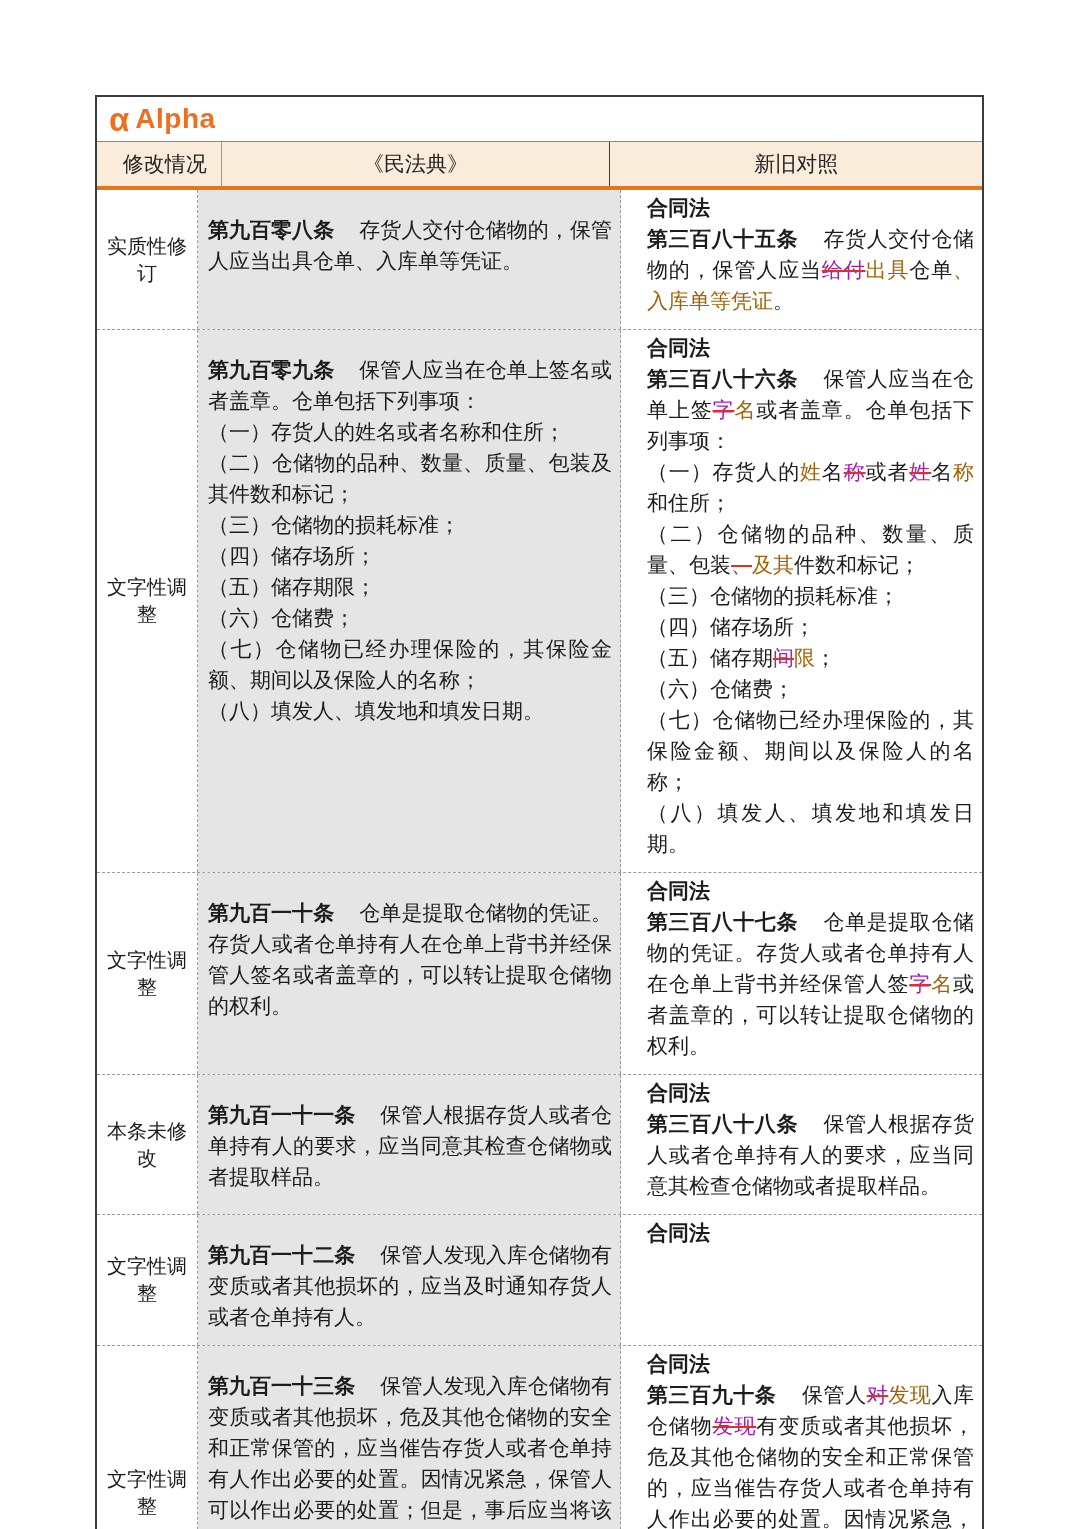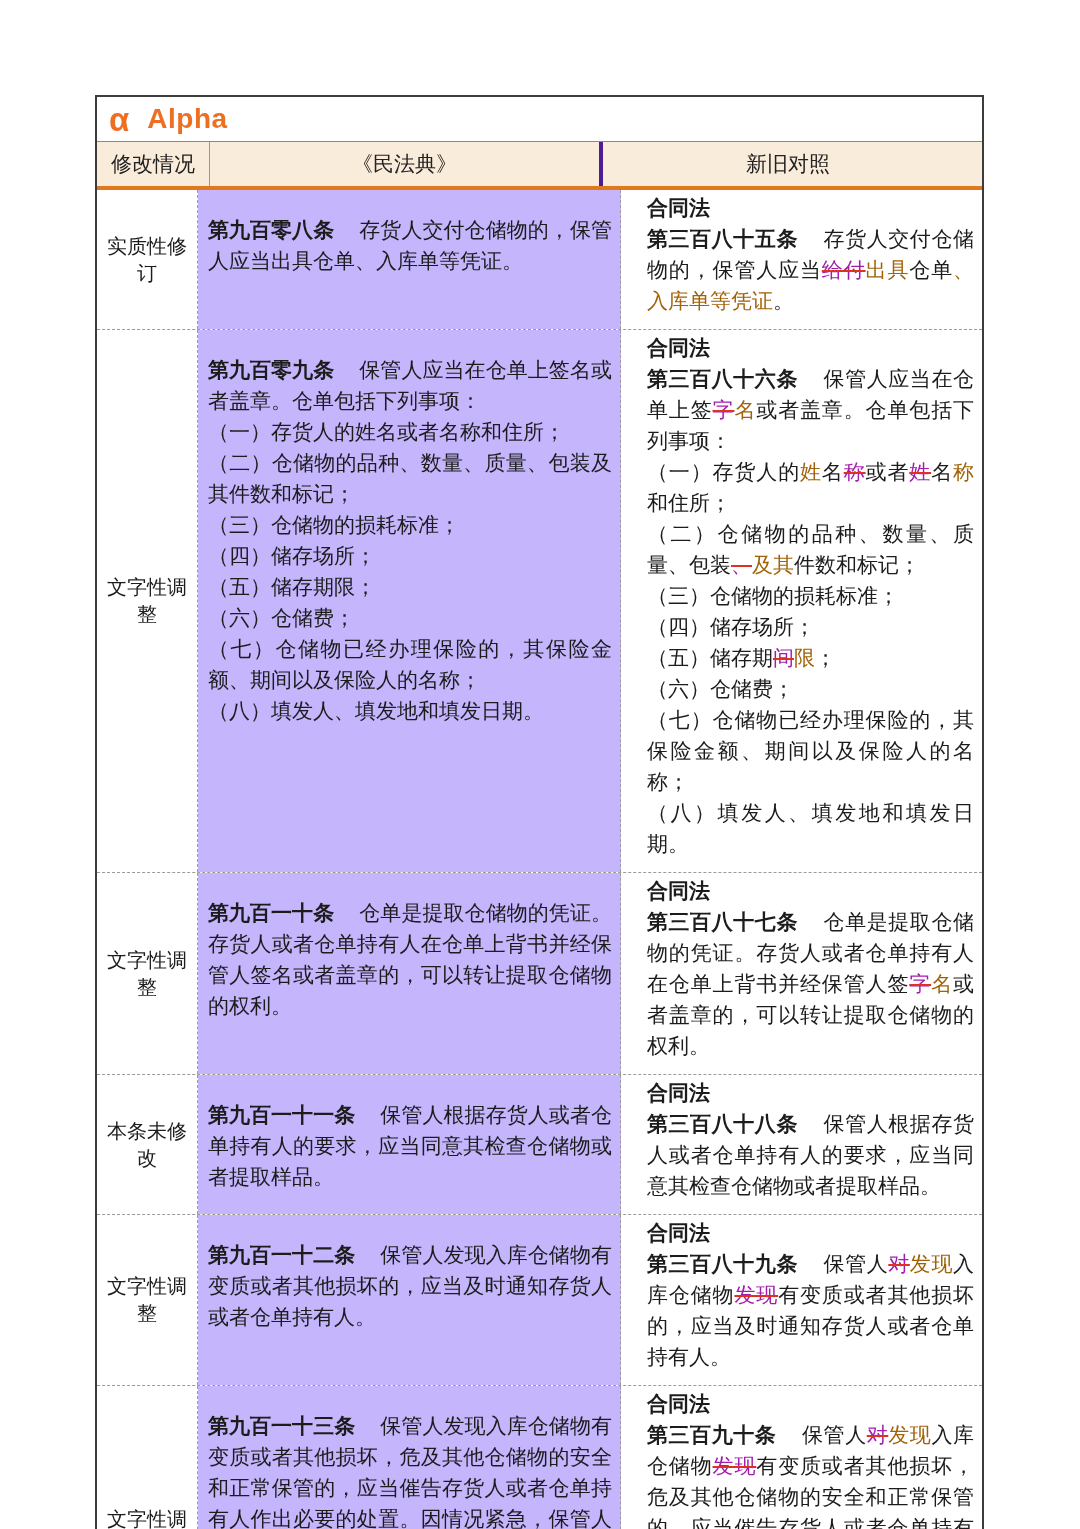--- a/index.html
+++ b/index.html
@@ -5,41 +5,41 @@
   html,body{margin:0;padding:0;background:#ffffff;}
   .page{position:relative;width:1080px;height:1529px;background:#ffffff;
         font-family:"Liberation Serif","DejaVu Serif",serif;color:#1c1c1c;}
   .doc-table{position:absolute;left:95px;top:95px;width:889px;
              border:2px solid #3c3c3c;border-bottom-width:3px;box-sizing:border-box;background:#fff;}
   
   .logo-row{height:44px;display:flex;align-items:center;padding-left:12px;
             border-bottom:1px solid #8a8a8a;background:#fff;}
   .logo-alpha{color:#ED6F21;font-weight:bold;font-size:33px;line-height:1;
               font-family:"Liberation Sans","DejaVu Sans",sans-serif;}
-  .logo-text{color:#ED6F21;font-weight:bold;font-size:28px;margin-left:18px;letter-spacing:.5px;
+  .logo-text{color:#ED6F21;font-weight:bold;font-size:28px;margin-left:6px;letter-spacing:.5px;
              font-family:"Liberation Sans","DejaVu Sans",sans-serif;}
   
   .header-row{display:flex;background:#FAECDA;border-bottom:4px solid #E2771E;}
   .header-cell{box-sizing:border-box;padding:8px 2px;text-align:center;font-size:21px;color:#222;
                font-family:"Liberation Sans","DejaVu Sans",sans-serif;}
-  .hc1{width:112px;}
+  .hc1{width:112px;margin-left:12px;}
   .hc2{width:390px;border-left:1px solid #979797;}
-  .hc3{width:374px;border-left:4px solid #4c1d95;}
+  .hc3{width:374px;border-left:1px solid #4c1d95;}
   
   .body-row{display:flex;border-bottom:1px dashed #9b9b9b;}
   .body-row:last-child{border-bottom:none;}
   .body-row:nth-child(1){min-height:123px;}
   .body-row:nth-child(2){min-height:378px;}
   .body-row:nth-child(3){min-height:146px;}
   .body-row:nth-child(4){min-height:125px;}
   .body-row:nth-child(5){min-height:125px;}
   .body-row:nth-child(6){min-height:213px;}
   .cell-status{width:112px;box-sizing:border-box;display:flex;align-items:center;justify-content:center;
                text-align:center;font-size:20px;padding:0 2px;border-right:1px dashed #9b9b9b;background:#fff;}
-  .cell-new{width:470px;box-sizing:border-box;background:#c4b5fd;border-right:1px dashed #9b9b9b;
+  .cell-new{width:470px;box-sizing:border-box;background:#e5e5e5;border-right:1px dashed #9b9b9b;
             padding:25px 8px 12px 10px;font-size:21px;line-height:31px;text-align:justify;}
   .cell-old{width:383px;box-sizing:border-box;background:#fff;
             padding:3px 8px 12px 10px;font-size:21px;line-height:31px;text-align:justify;margin-left:16px;}
   .para{margin:0;}
   .seg-b{font-weight:bold;margin-right:4px;}
   .seg-d{color:#a21caf;text-decoration:line-through;text-decoration-color:#E0301E;}
   .seg-i{color:#a16207;}
 </style>
 </head>
 <body>
@@ -115,21 +115,20 @@
             <div class="para"><span class="seg-b">第三百八十八条</span><span class="seg-n">　保管人根据存货人或者仓单持有人的要求，应当同意其检查仓储物或者提取样品。</span></div>
           </div>
         </div>
         <div class="body-row">
           <div class="cell-status">文字性调整</div>
           <div class="cell-new">
             <div class="para"><span class="seg-b">第九百一十二条</span><span class="seg-n">　保管人发现入库仓储物有变质或者其他损坏的，应当及时通知存货人或者仓单持有人。</span></div>
           </div>
           <div class="cell-old">
             <div class="para"><span class="seg-b">合同法</span></div>
-            <div class="para"><span class="seg-b">第三百八十九条</span><span class="seg-n">　保管人</span><span class="seg-d">对</span><span class="seg-i">发现</span><span class="seg-n">入库仓储物</span><span class="seg-d">发现</span><span class="seg-n">有变质或者其他损坏的，应当及时通知存货人或者仓单持有人。</span></div>
           </div>
         </div>
         <div class="body-row">
           <div class="cell-status">文字性调整</div>
           <div class="cell-new">
             <div class="para"><span class="seg-b">第九百一十三条</span><span class="seg-n">　保管人发现入库仓储物有变质或者其他损坏，危及其他仓储物的安全和正常保管的，应当催告存货人或者仓单持有人作出必要的处置。因情况紧急，保管人可以作出必要的处置；但是，事后应当将该情况及时通知存货人或者仓单持有人。</span></div>
           </div>
           <div class="cell-old">
             <div class="para"><span class="seg-b">合同法</span></div>
             <div class="para"><span class="seg-b">第三百九十条</span><span class="seg-n">　保管人</span><span class="seg-d">对</span><span class="seg-i">发现</span><span class="seg-n">入库仓储物</span><span class="seg-d">发现</span><span class="seg-n">有变质或者其他损坏，危及其他仓储物的安全和正常保管的，应当催告存货人或者仓单持有人作出必要的处置。因情况紧急，保管人可以作出必要的处置</span><span class="seg-i">；但是，</span><span class="seg-d">但</span><span class="seg-n">事后应当将该情况及时通知存货人或者仓单持有人。</span></div>

